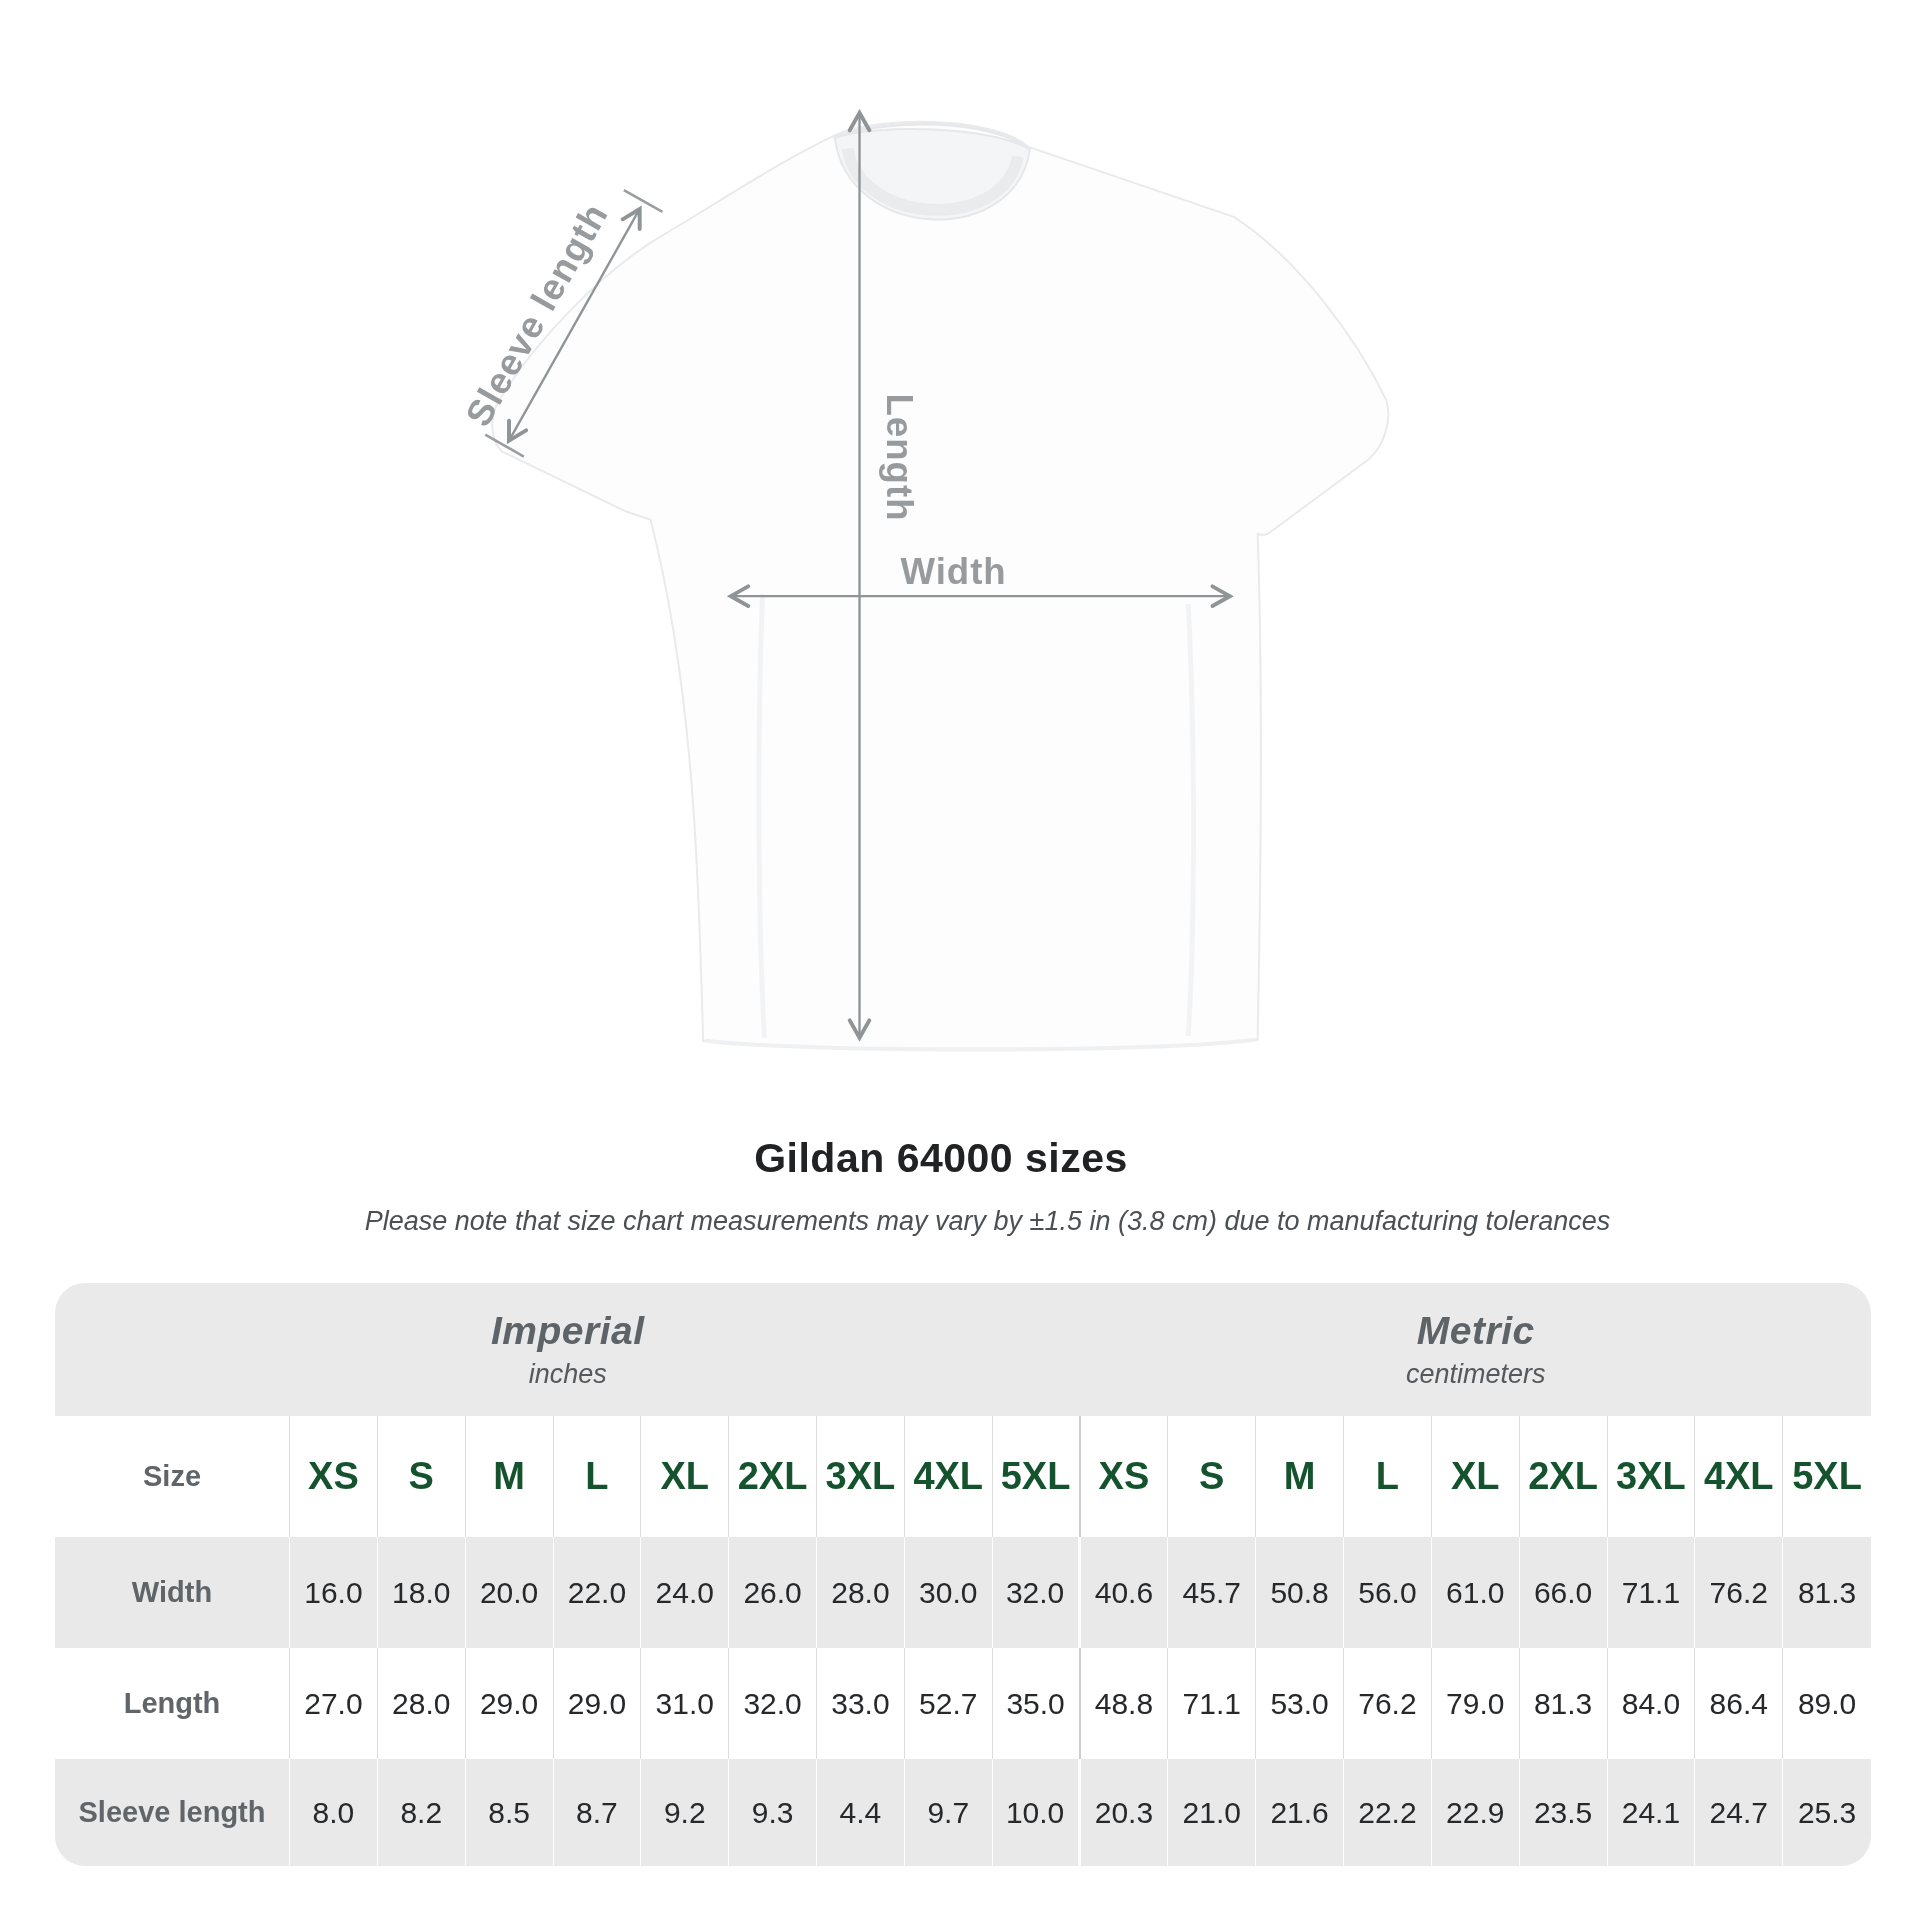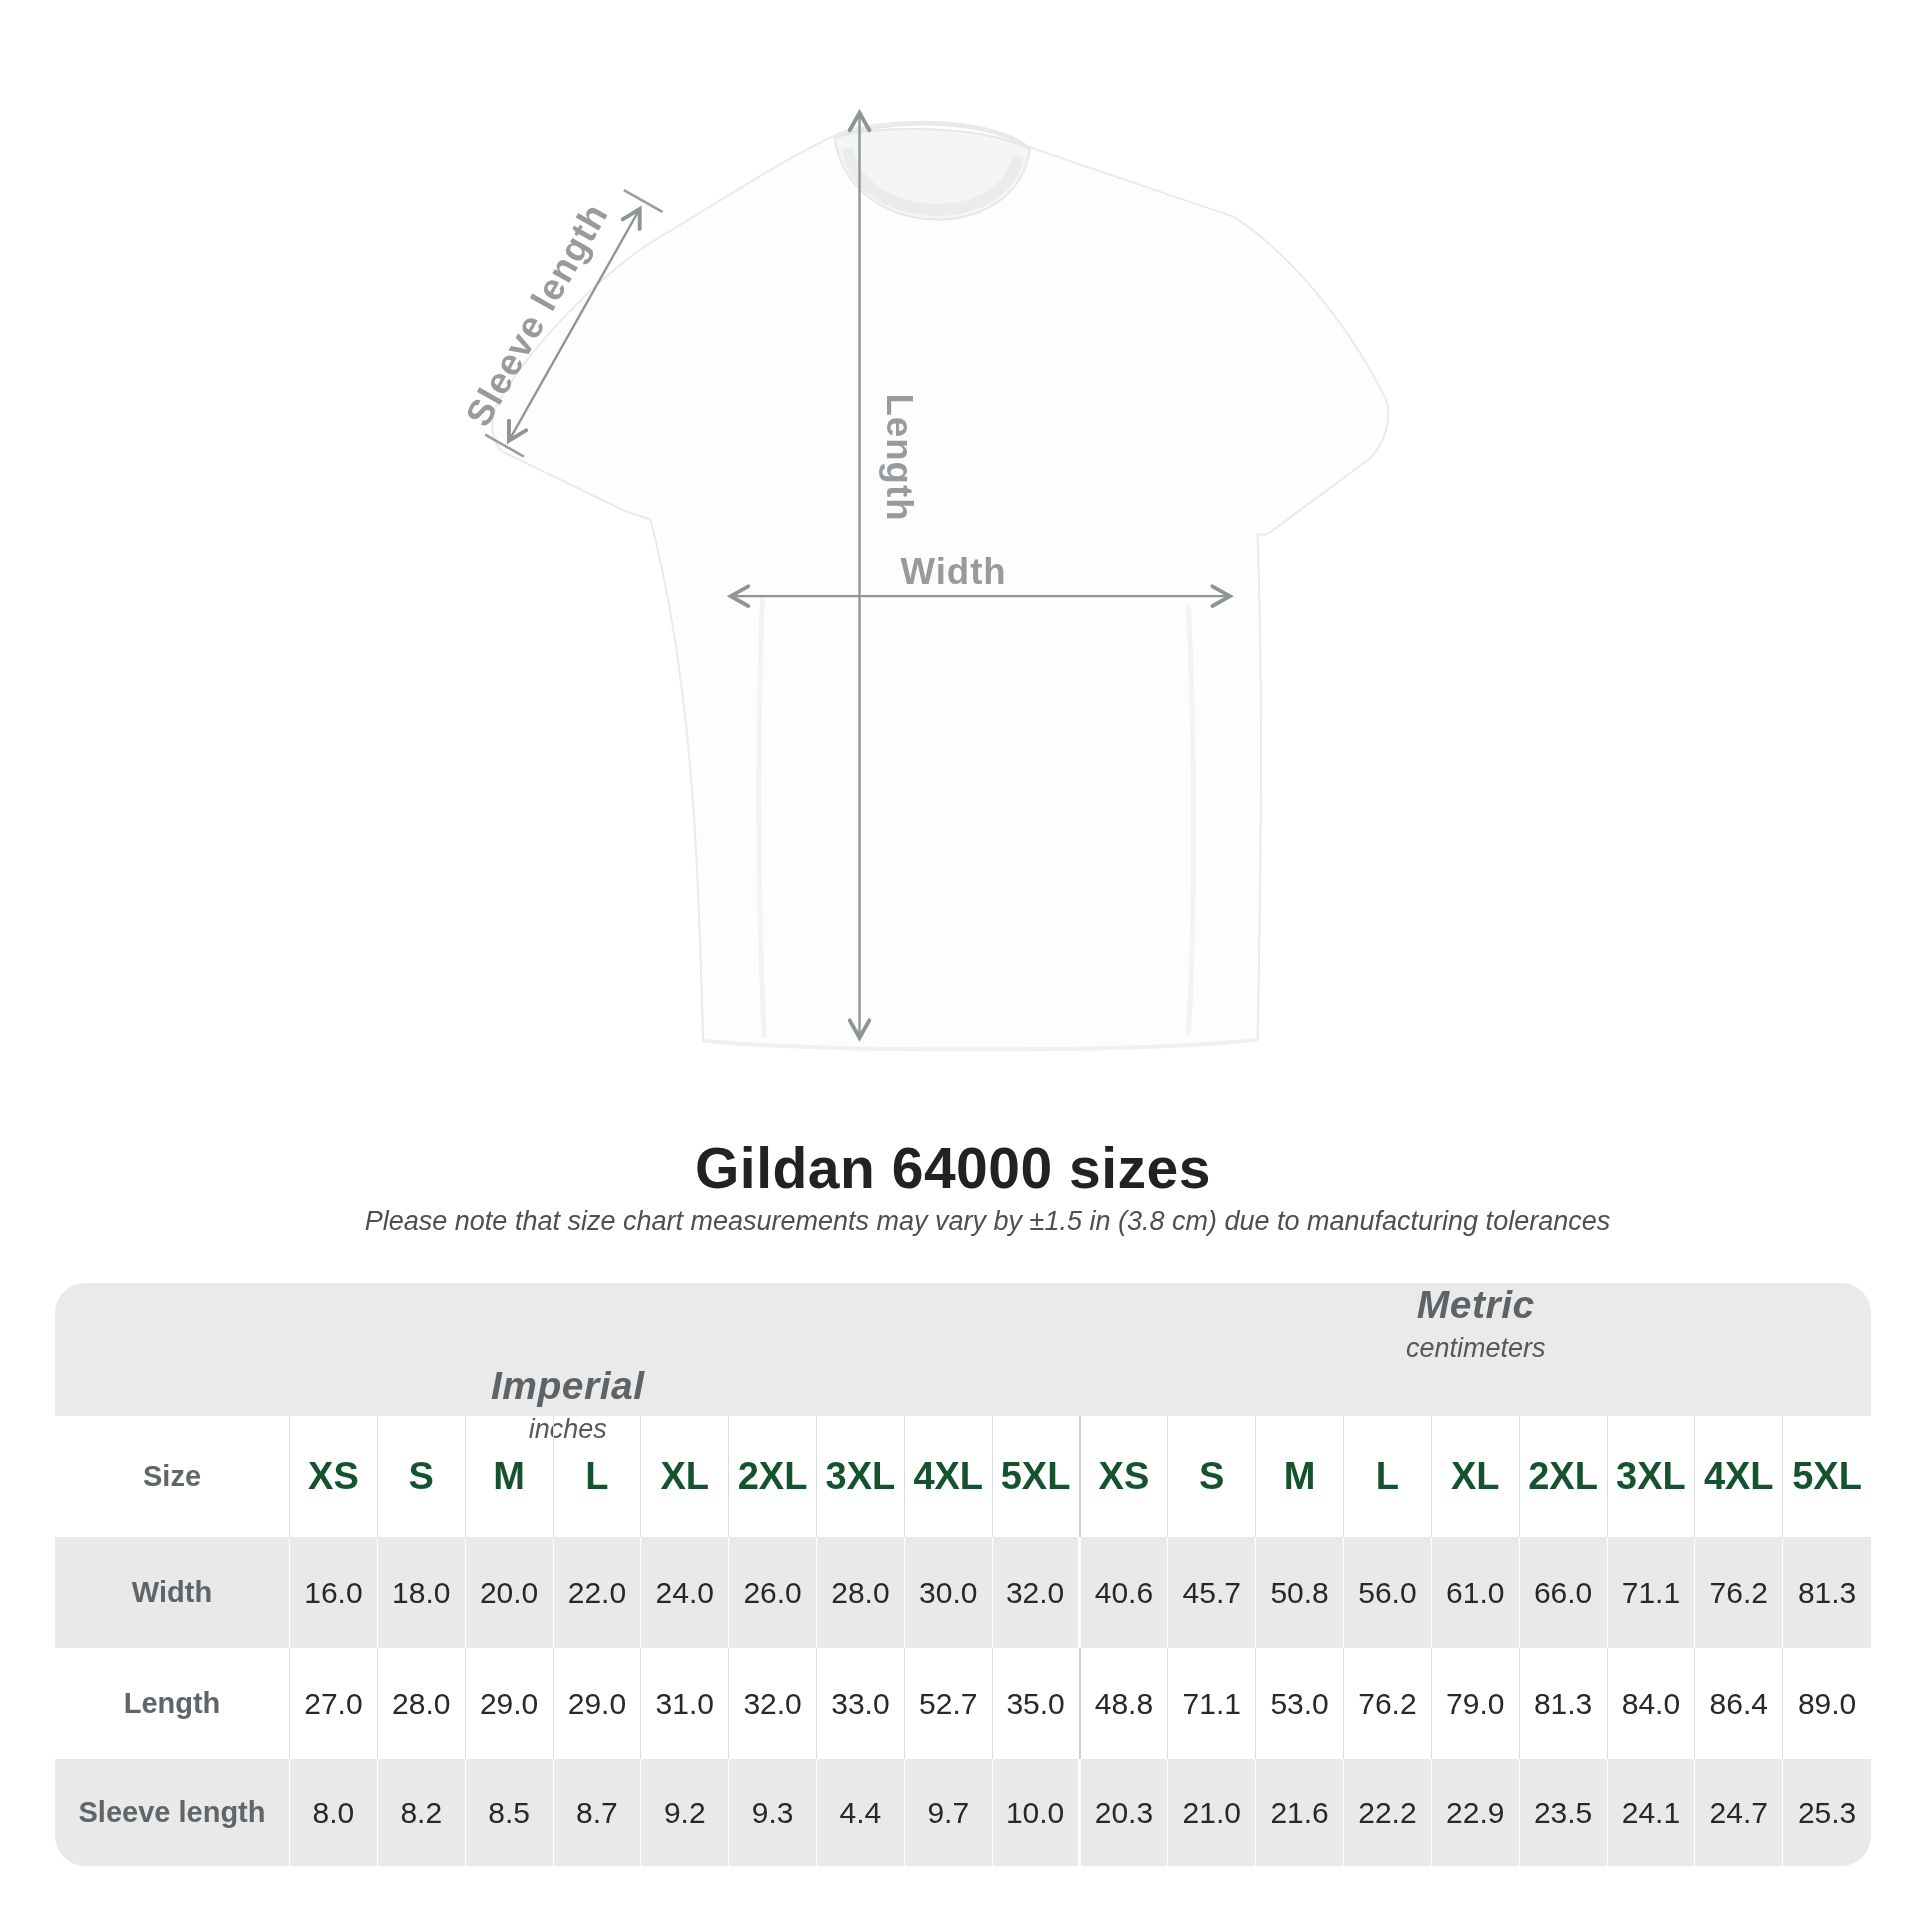--- a/index.html
+++ b/index.html
@@ -13,22 +13,22 @@
   
   .shirt-svg{position:absolute;left:0;top:0;width:1927px;height:1119px;display:block;}
   .dim-line{stroke:#8f9496;stroke-width:2.4;fill:none;}
   .dim-tick{stroke:#9a9ea0;stroke-width:2.6;}
   .dim-text{
     fill:#979b9d;font-size:37px;font-weight:bold;text-anchor:middle;
     font-family:"Liberation Sans", sans-serif;letter-spacing:1px;
   }
   
   .title{
-    position:absolute;top:1135px;left:12px;width:1882px;text-align:center;
-    font-size:57px;font-weight:bold;color:#202224;letter-spacing:0.5px;
+    position:absolute;top:1135px;left:0;width:1882px;text-align:center;
+    font-size:41px;font-weight:bold;color:#202224;letter-spacing:0.5px;
   }
   .subtitle{
     position:absolute;top:1206px;left:0;width:1927px;text-align:center;
     font-size:27px;font-style:italic;color:#4c5052;margin-left:24px;
   }
   
   .size-table{position:absolute;top:1283px;left:55px;width:1816px;}
   .trow{display:grid;grid-template-columns:235px repeat(18,1fr);align-items:stretch;}
   .band{
     height:133px;background:#eaeaeb;border-radius:30px 30px 0 0;
@@ -111,27 +111,27 @@
       </g>
     </g>
   </svg>
 
   <div class="title">Gildan 64000 sizes</div>
   <div class="subtitle">Please note that size chart measurements may vary by ±1.5 in (3.8 cm) due to manufacturing tolerances</div>
 
   <div class="size-table">
 
     <div class="trow band">
+      <div class="band-half imp">
+        <div class="band-title">Imperial</div>
+        <div class="band-unit">inches</div>
+      </div>
       <div class="band-half met">
         <div class="band-title">Metric</div>
         <div class="band-unit">centimeters</div>
-      </div>
-      <div class="band-half imp">
-        <div class="band-title">Imperial</div>
-        <div class="band-unit">inches</div>
       </div>
     </div>
 
     <div class="trow size-row sep-dark">
       <div class="c lbl">Size</div>
       <div class="c sz">XS</div>
       <div class="c sz">S</div>
       <div class="c sz">M</div>
       <div class="c sz">L</div>
       <div class="c sz">XL</div>

